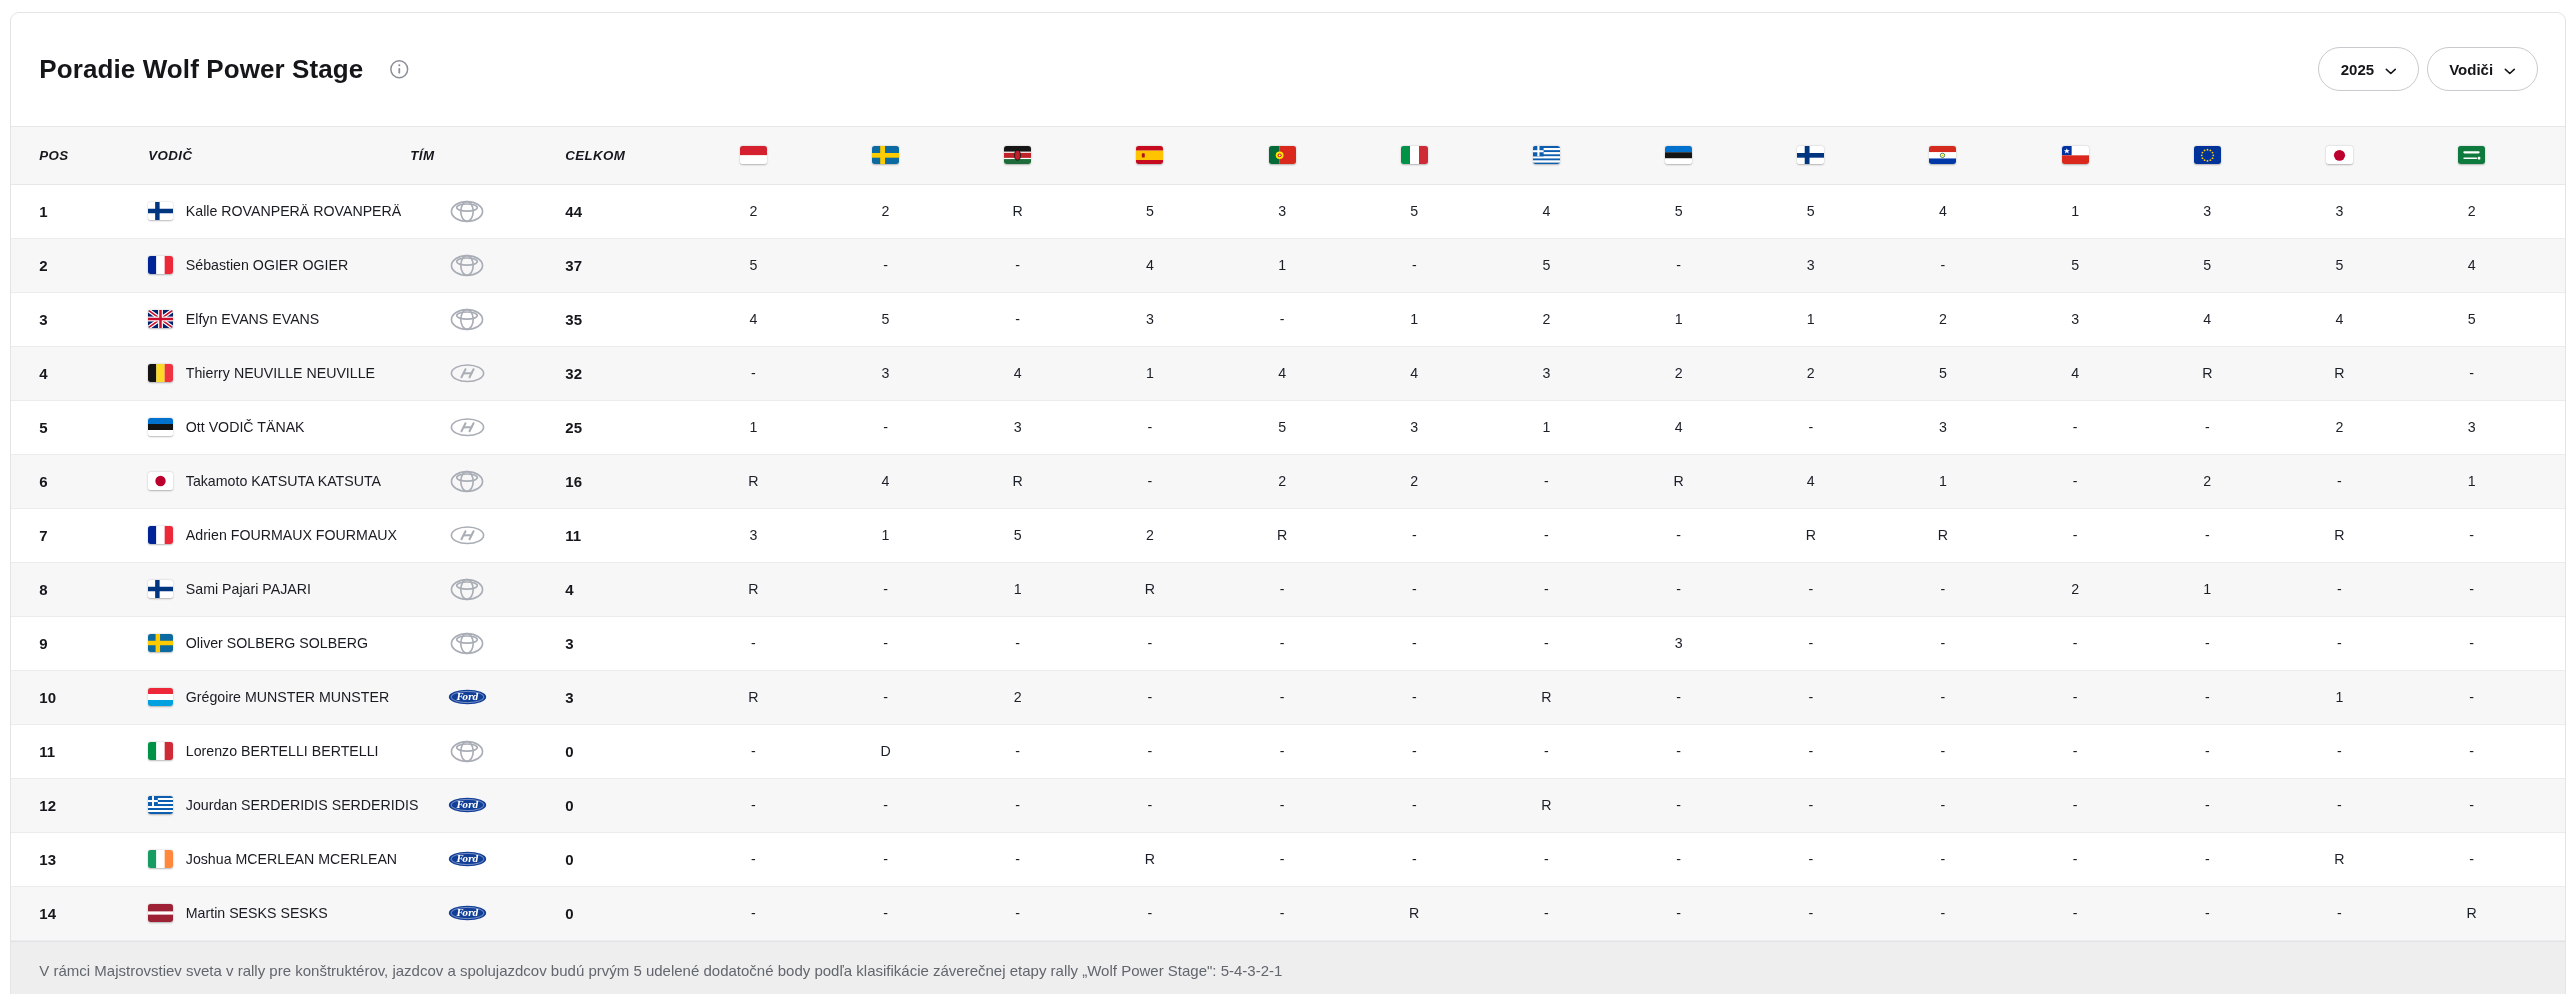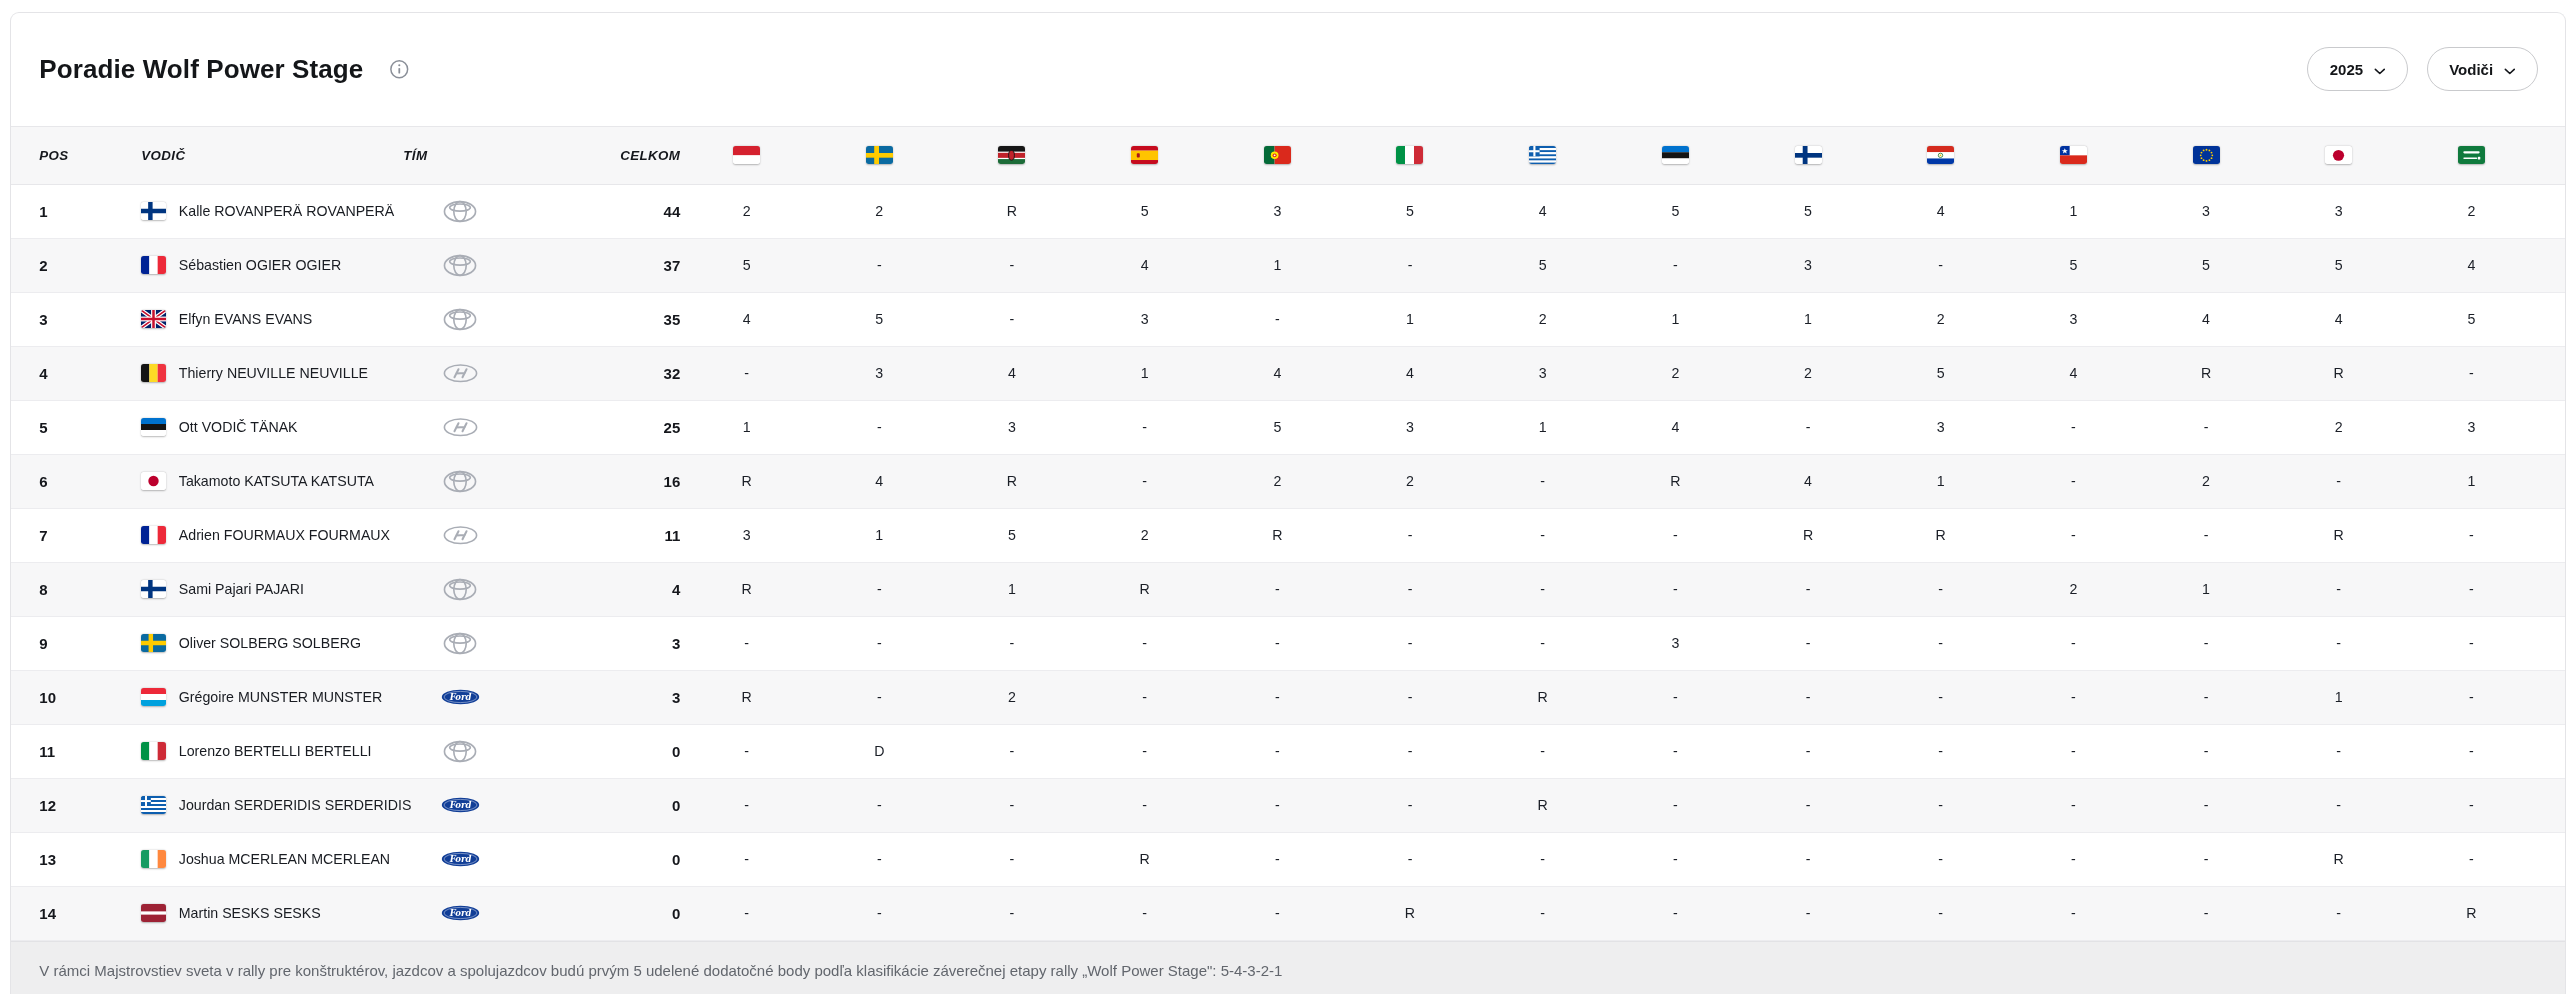--- a/index.html
+++ b/index.html
@@ -12,35 +12,35 @@
     position:absolute;left:9.8px;top:11.6px;width:2556px;box-sizing:border-box;
     background:#fff;border:0.9px solid #e4e4e7;border-bottom:none;
     border-radius:9px 9px 0 0;
   }
   
   .card-head{height:113px;display:flex;align-items:center;justify-content:space-between;
     padding:0 27px 0 28.5px;}
   .title-wrap{display:flex;gap:26px;}
   .page-title{font-size:26px;font-weight:700;letter-spacing:0.1px;color:#141619;}
   .info-btn{display:flex;align-items:center;justify-content:center;background:none;border:none;padding:0;cursor:pointer;}
-  .filters{display:flex;gap:19px;align-items:center;}
+  .filters{display:flex;gap:8px;align-items:center;}
   .pill{height:44px;padding:0 21.4px;border:0.9px solid #c9cacd;border-radius:23px;background:#fff;
     display:flex;align-items:center;gap:10.7px;font-size:15px;font-weight:600;color:#141619;cursor:pointer;
     font-family:inherit;}
   
   .thead{display:flex;align-items:center;height:57px;background:#f7f7f8;
     border-top:0.9px solid #e7e7ea;border-bottom:0.9px solid #e7e7ea;
     padding:0 27px 0 28.5px;font-size:13.3px;font-weight:700;letter-spacing:0.4px;color:#15171c;font-style:italic;}
   .trow{display:flex;align-items:center;height:53px;padding:0 27px 0 28.5px;
     border-bottom:0.9px solid #ececef;background:#fff;}
   #tbody .trow:nth-child(even){background:#f7f7f8;}
   .c-pos{width:102px;flex:none;}
-  .c-driver{width:262px;flex:none;display:flex;align-items:center;gap:12.5px;}
+  .c-driver{width:262px;flex:none;display:flex;align-items:center;gap:12.5px;margin-left:7px;}
   .c-team{width:114px;flex:none;display:flex;justify-content:center;align-items:center;}
-  .c-total{width:163px;flex:none;box-sizing:border-box;padding-left:41px;text-align:right;}
+  .c-total{width:163px;flex:none;box-sizing:border-box;padding-left:41px;}
   .c-rallies{flex:1;display:flex;align-items:center;align-self:stretch;}
   .rc{flex:1;display:flex;align-items:center;justify-content:center;}
   .pos-val{font-size:15px;font-weight:700;}
   .driver-name{font-size:14.2px;color:#191c22;white-space:nowrap;text-align:center;}
   .total-val{font-size:15px;font-weight:700;}
   .pt-val{font-size:14.2px;font-weight:500;color:#1b1f27;}
   .flag{width:25px;height:18px;border-radius:2.7px;overflow:hidden;flex:none;line-height:0;
     box-shadow:0 0.9px 1.8px rgba(0,0,0,.28), inset 0 0 0.9px rgba(0,0,0,.25);}
   .flag.hdr{width:27px;height:18.7px;}
   .flag svg{width:100%;height:100%;display:block;}

